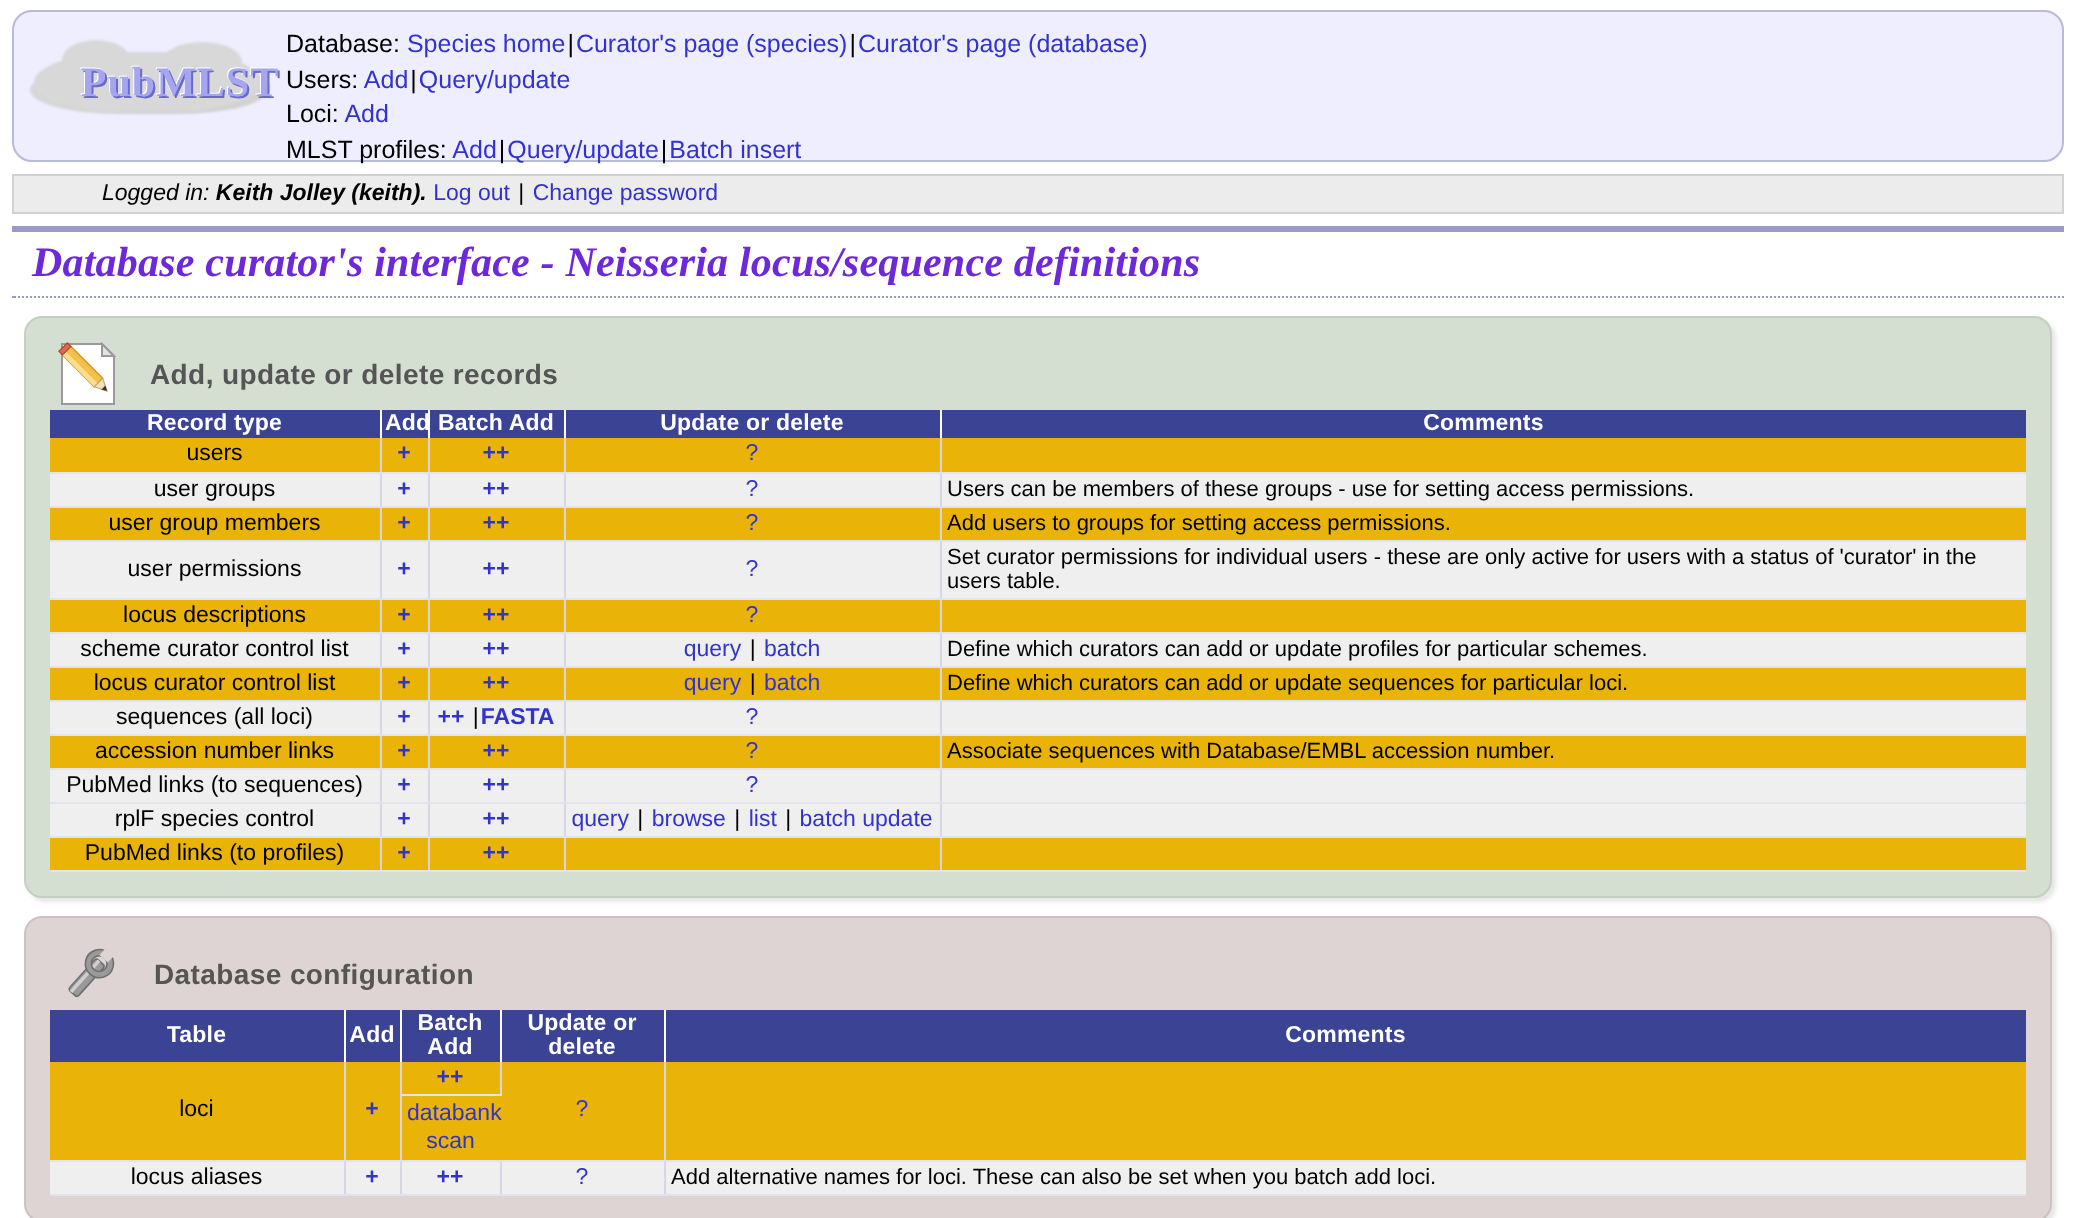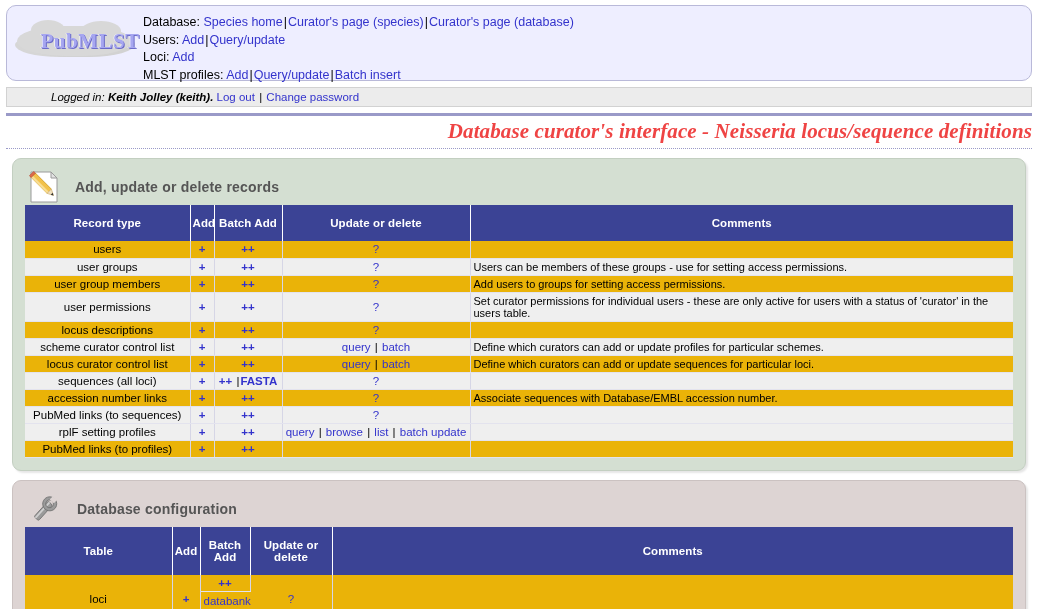--- a/index.html
+++ b/index.html
@@ -97,23 +97,22 @@
     border-bottom: 1px dotted #9a9ac8;
     background: #ffffff;
     padding: 3px 0 4px 10px;
   }
   .title-band h1 {
     margin: 0;
     font-family: "Liberation Serif", serif;
     font-style: italic;
     font-weight: bold;
     font-size: 21px;
-    color: #ef4444;
+    color: #6d28d9;
     letter-spacing: 0.1px;
-    text-align: right;
   }
 
   
   .panel {
     margin: 9px 12px 0 12px;
     border-radius: 9px;
     padding: 10px 12px 12px 12px;
     box-shadow: 2px 2px 2px rgba(0,0,0,0.10);
   }
   .panel.green { background: #d4dfd2; border: 1px solid #c3cfc1; }
@@ -142,21 +141,21 @@
     width: 100%;
     font-size: 11.5px;
     background: #ffffff;
     table-layout: fixed;
   }
   table.grid th {
     background: #3b4395;
     color: #ffffff;
     font-size: 11.5px;
     font-weight: bold;
-    padding: 12px 2px;
+    padding: 1px 2px;
     text-align: center;
     border-right: 1px solid #ffffff;
     letter-spacing: 0.1px;
   }
   table.grid th:last-child { border-right: none; }
   table.grid td {
     padding: 2px 3px;
     border-right: 1px solid #d6d6e6;
     border-bottom: 1px solid #e3e3ee;
     height: 17px;
@@ -338,21 +337,21 @@
           <td class="cmt">Associate sequences with Database/EMBL accession number.</td>
         </tr>
         <tr class="even">
           <td class="rec">PubMed links (to sequences)</td>
           <td class="ctr"><a href="#" class="plus">+</a></td>
           <td class="ctr"><a href="#" class="plus">++</a></td>
           <td class="ctr"><a href="#" class="qmark">?</a></td>
           <td class="cmt"></td>
         </tr>
         <tr class="even">
-          <td class="rec">rplF setting profiles</td>
+          <td class="rec">rplF species control</td>
           <td class="ctr"><a href="#" class="plus">+</a></td>
           <td class="ctr"><a href="#" class="plus">++</a></td>
           <td class="ctr"><a href="#">query</a><span class="sep"> | </span><a href="#">browse</a><span class="sep"> | </span><a href="#">list</a><span class="sep"> | </span><a href="#">batch update</a></td>
           <td class="cmt"></td>
         </tr>
         <tr class="odd">
           <td class="rec">PubMed links (to profiles)</td>
           <td class="ctr"><a href="#" class="plus">+</a></td>
           <td class="ctr"><a href="#" class="plus">++</a></td>
           <td class="ctr"></td>

